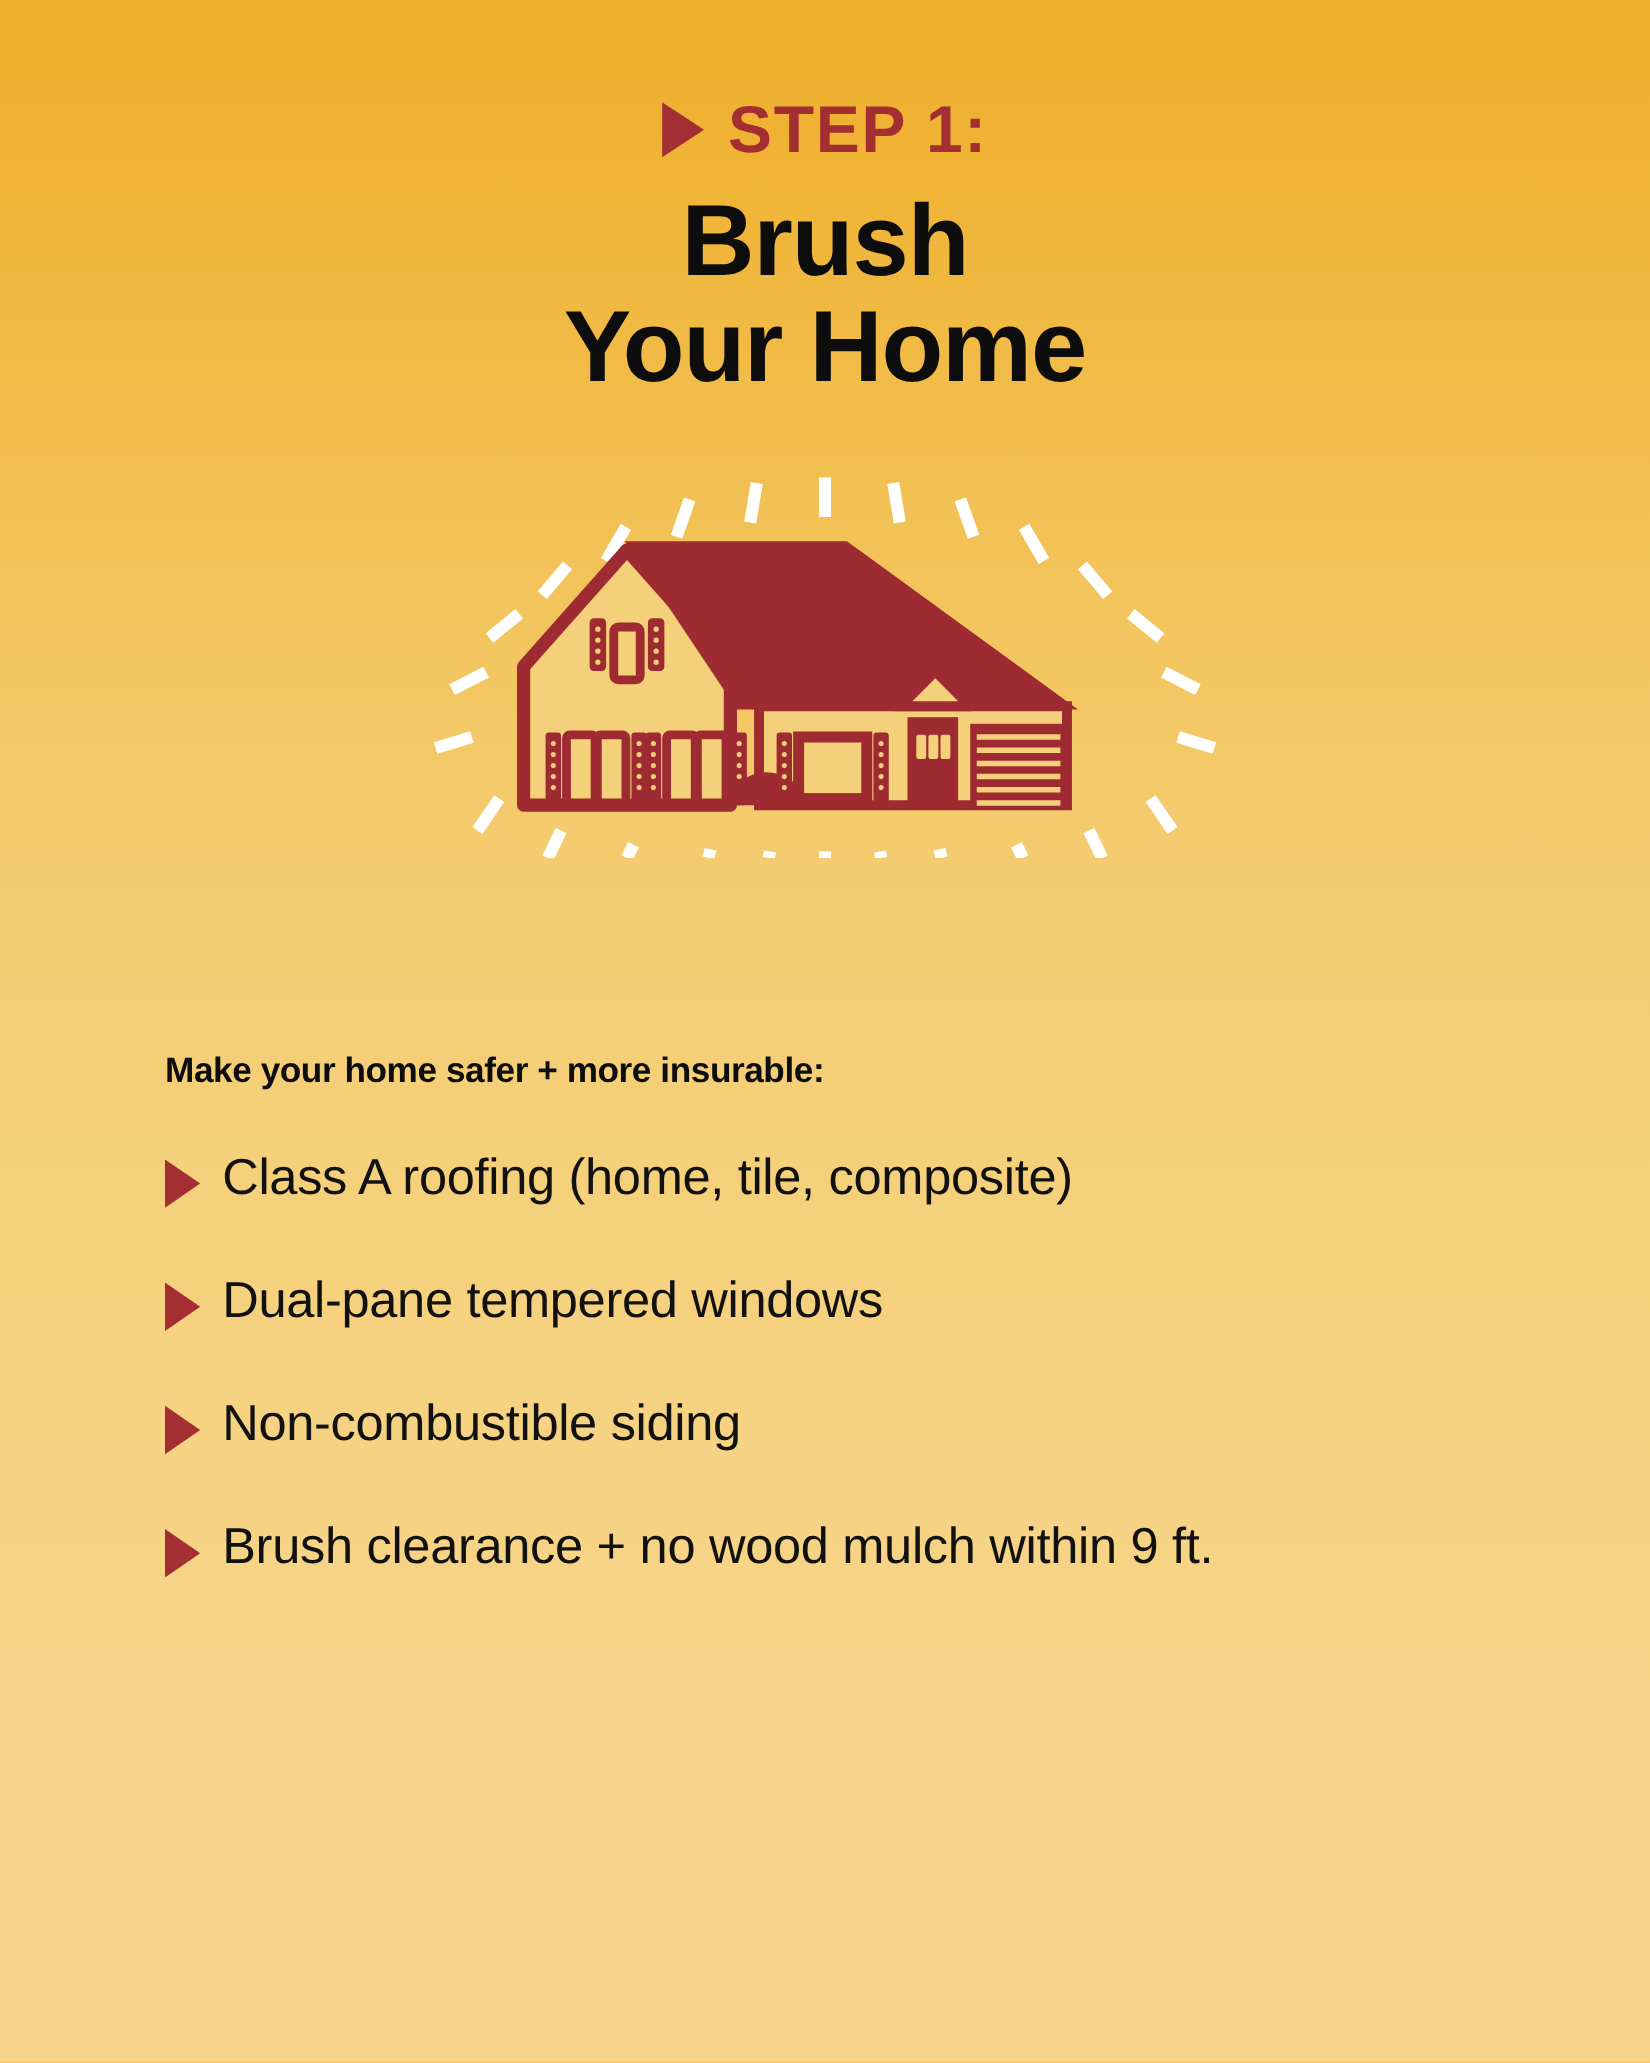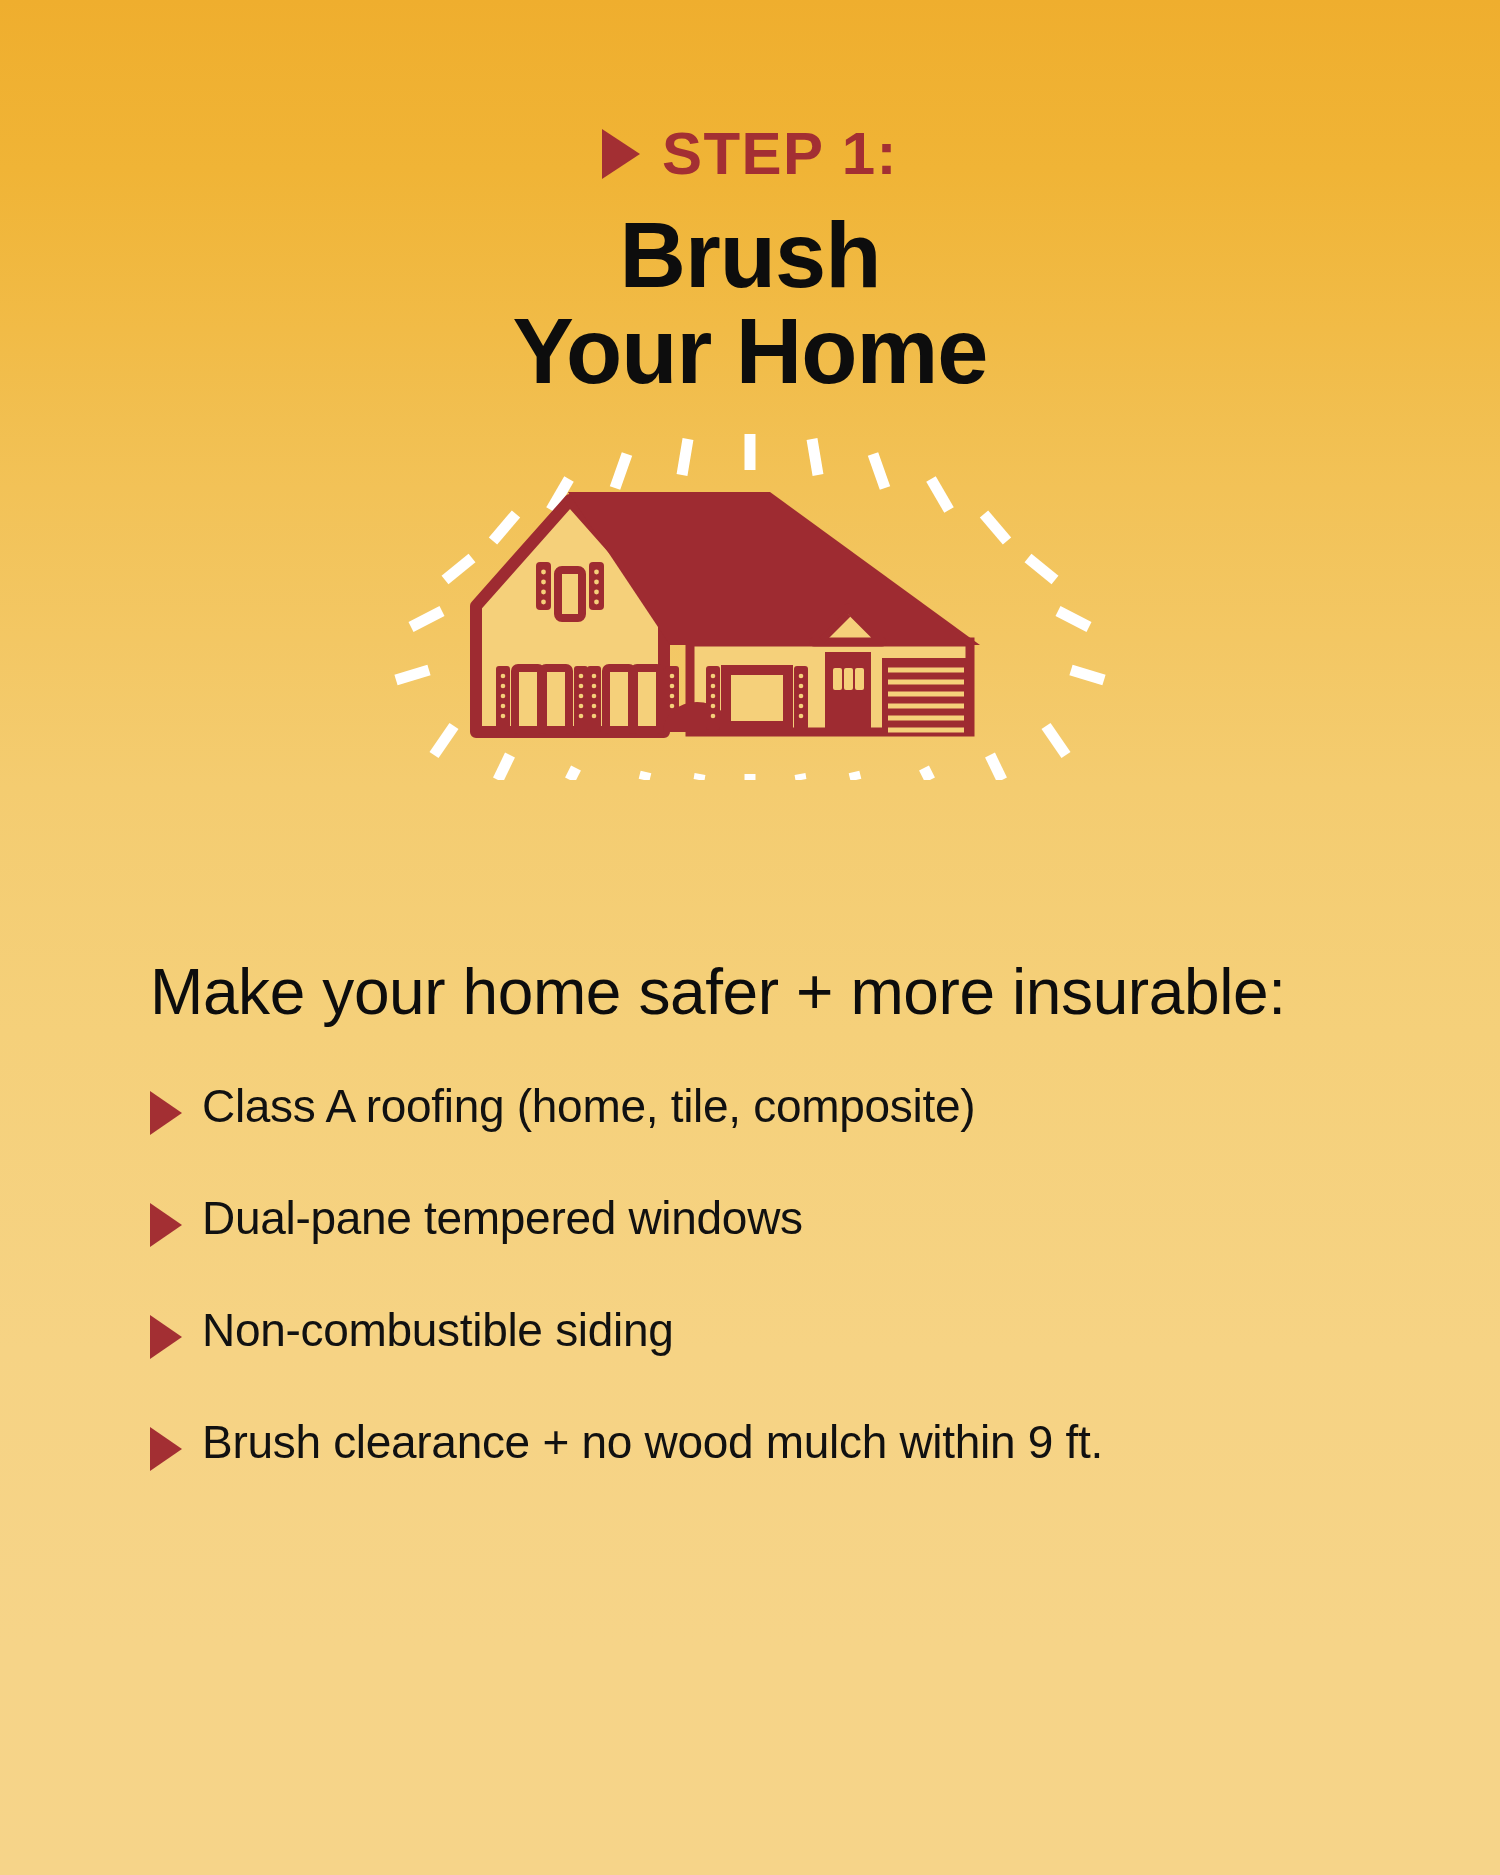--- a/index.html
+++ b/index.html
@@ -32,21 +32,20 @@
 
   
   .header {
     position: absolute;
     top: 0;
     left: 0;
     width: 1500px;
     text-align: center;
     padding-top: 86px;
     box-sizing: border-box;
-    margin-top: 36px;
   }
 
   .step-line {
     display: flex;
     align-items: center;
     justify-content: center;
     gap: 22px;
     height: 64px;
   }
 
@@ -93,22 +92,22 @@
 
   
   .content {
     position: absolute;
     top: 955px;
     left: 150px;
     width: 1230px;
   }
 
   .subhead {
-    font-size: 64px;
-    font-weight: normal;
+    font-size: 32px;
+    font-weight: bold;
     color: #0D0D0D;
     letter-spacing: -0.4px;
     margin: 0 0 52px 0;
     font-family: "Liberation Sans", sans-serif;
   }
 
   .bullets {
     list-style: none;
     margin: 0;
     padding: 0;

